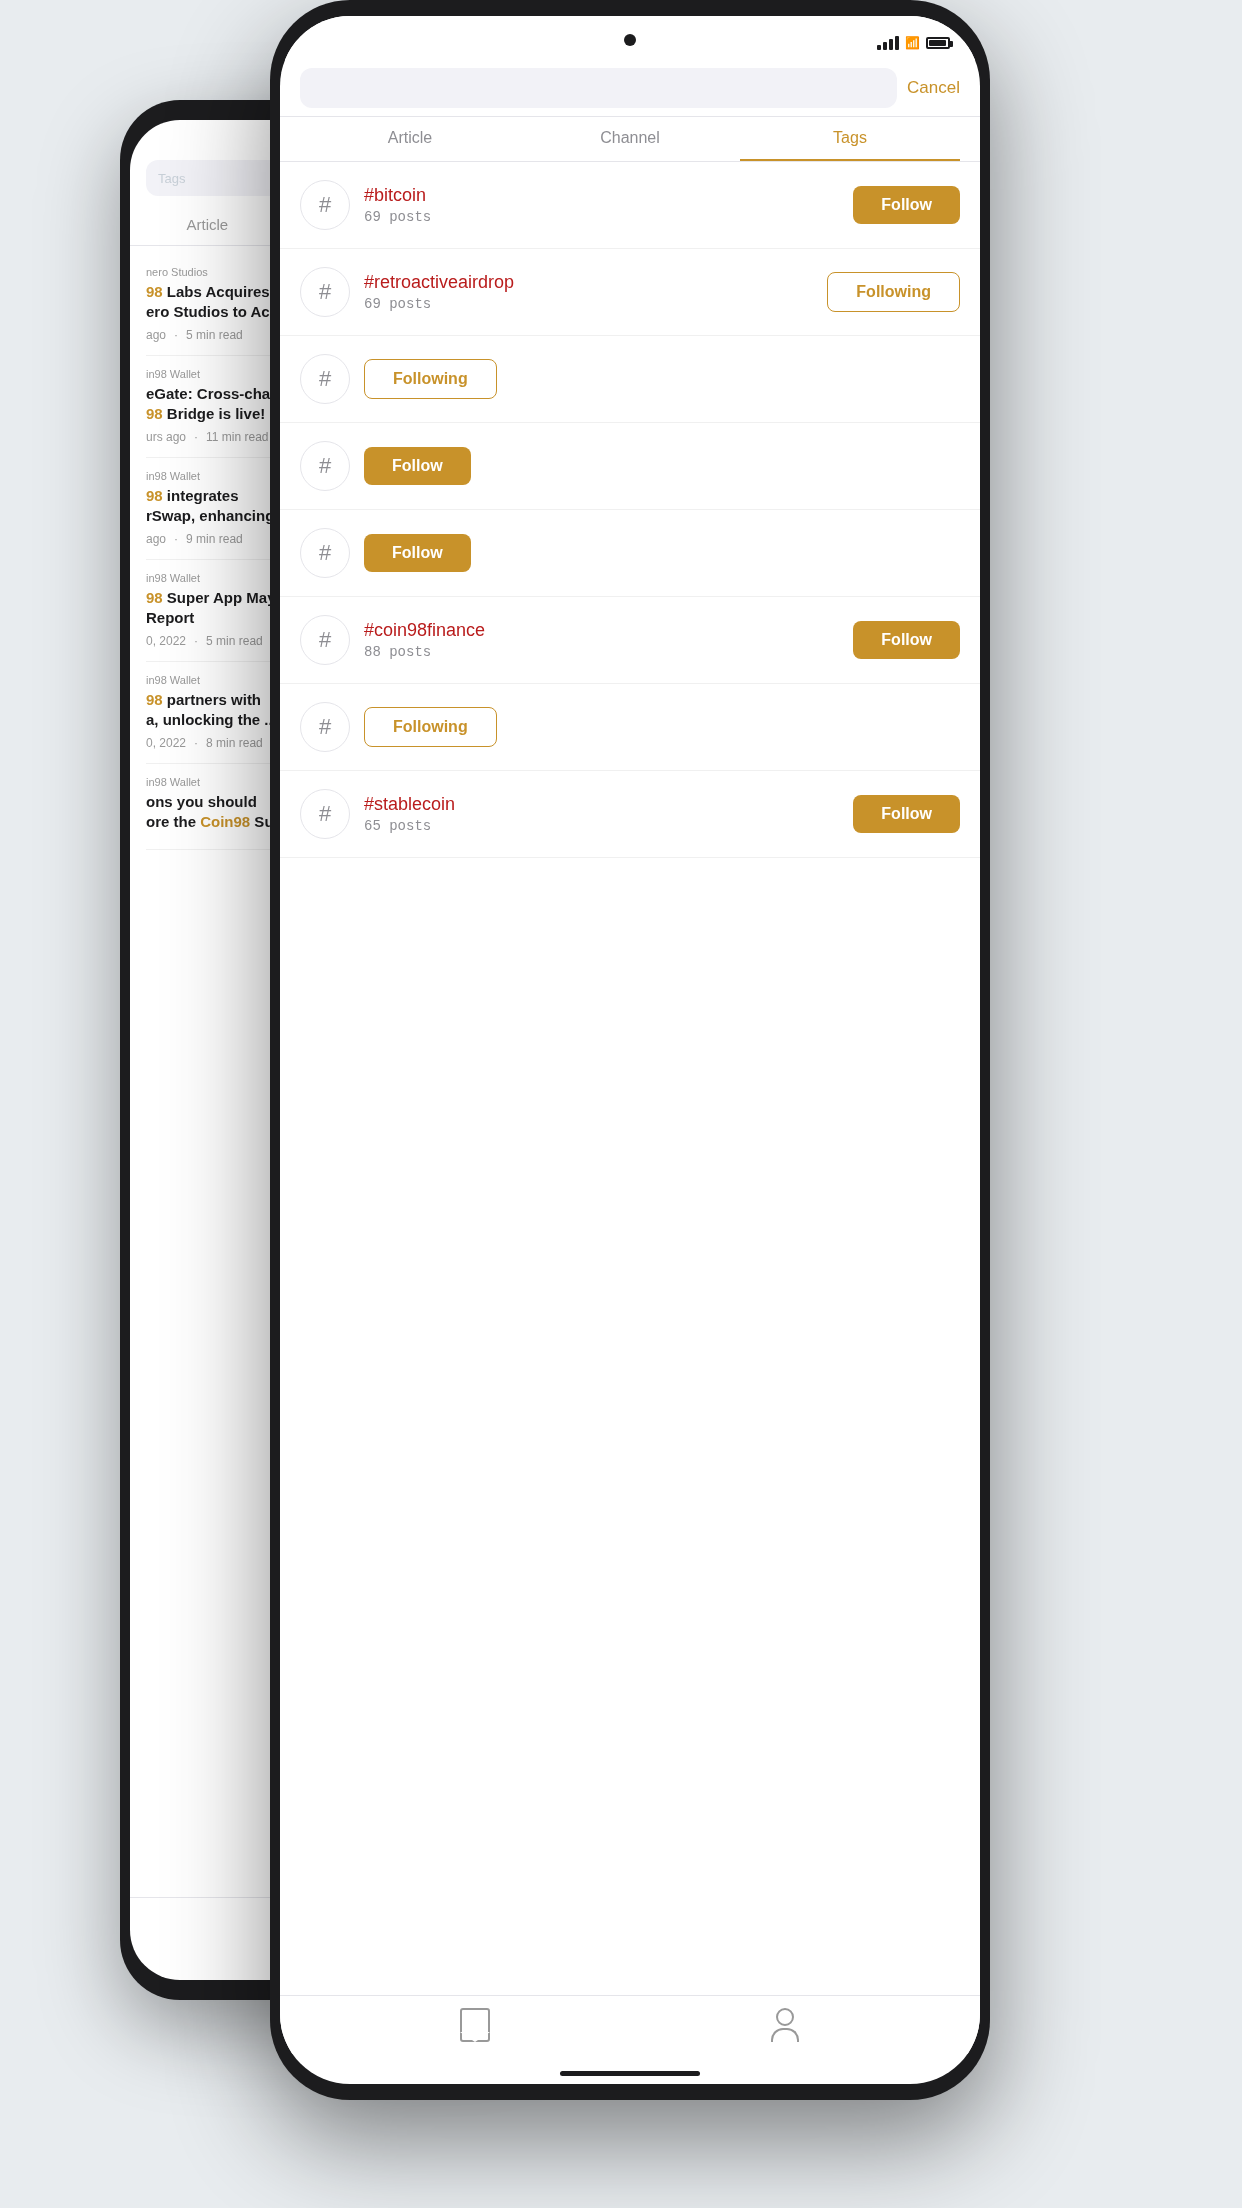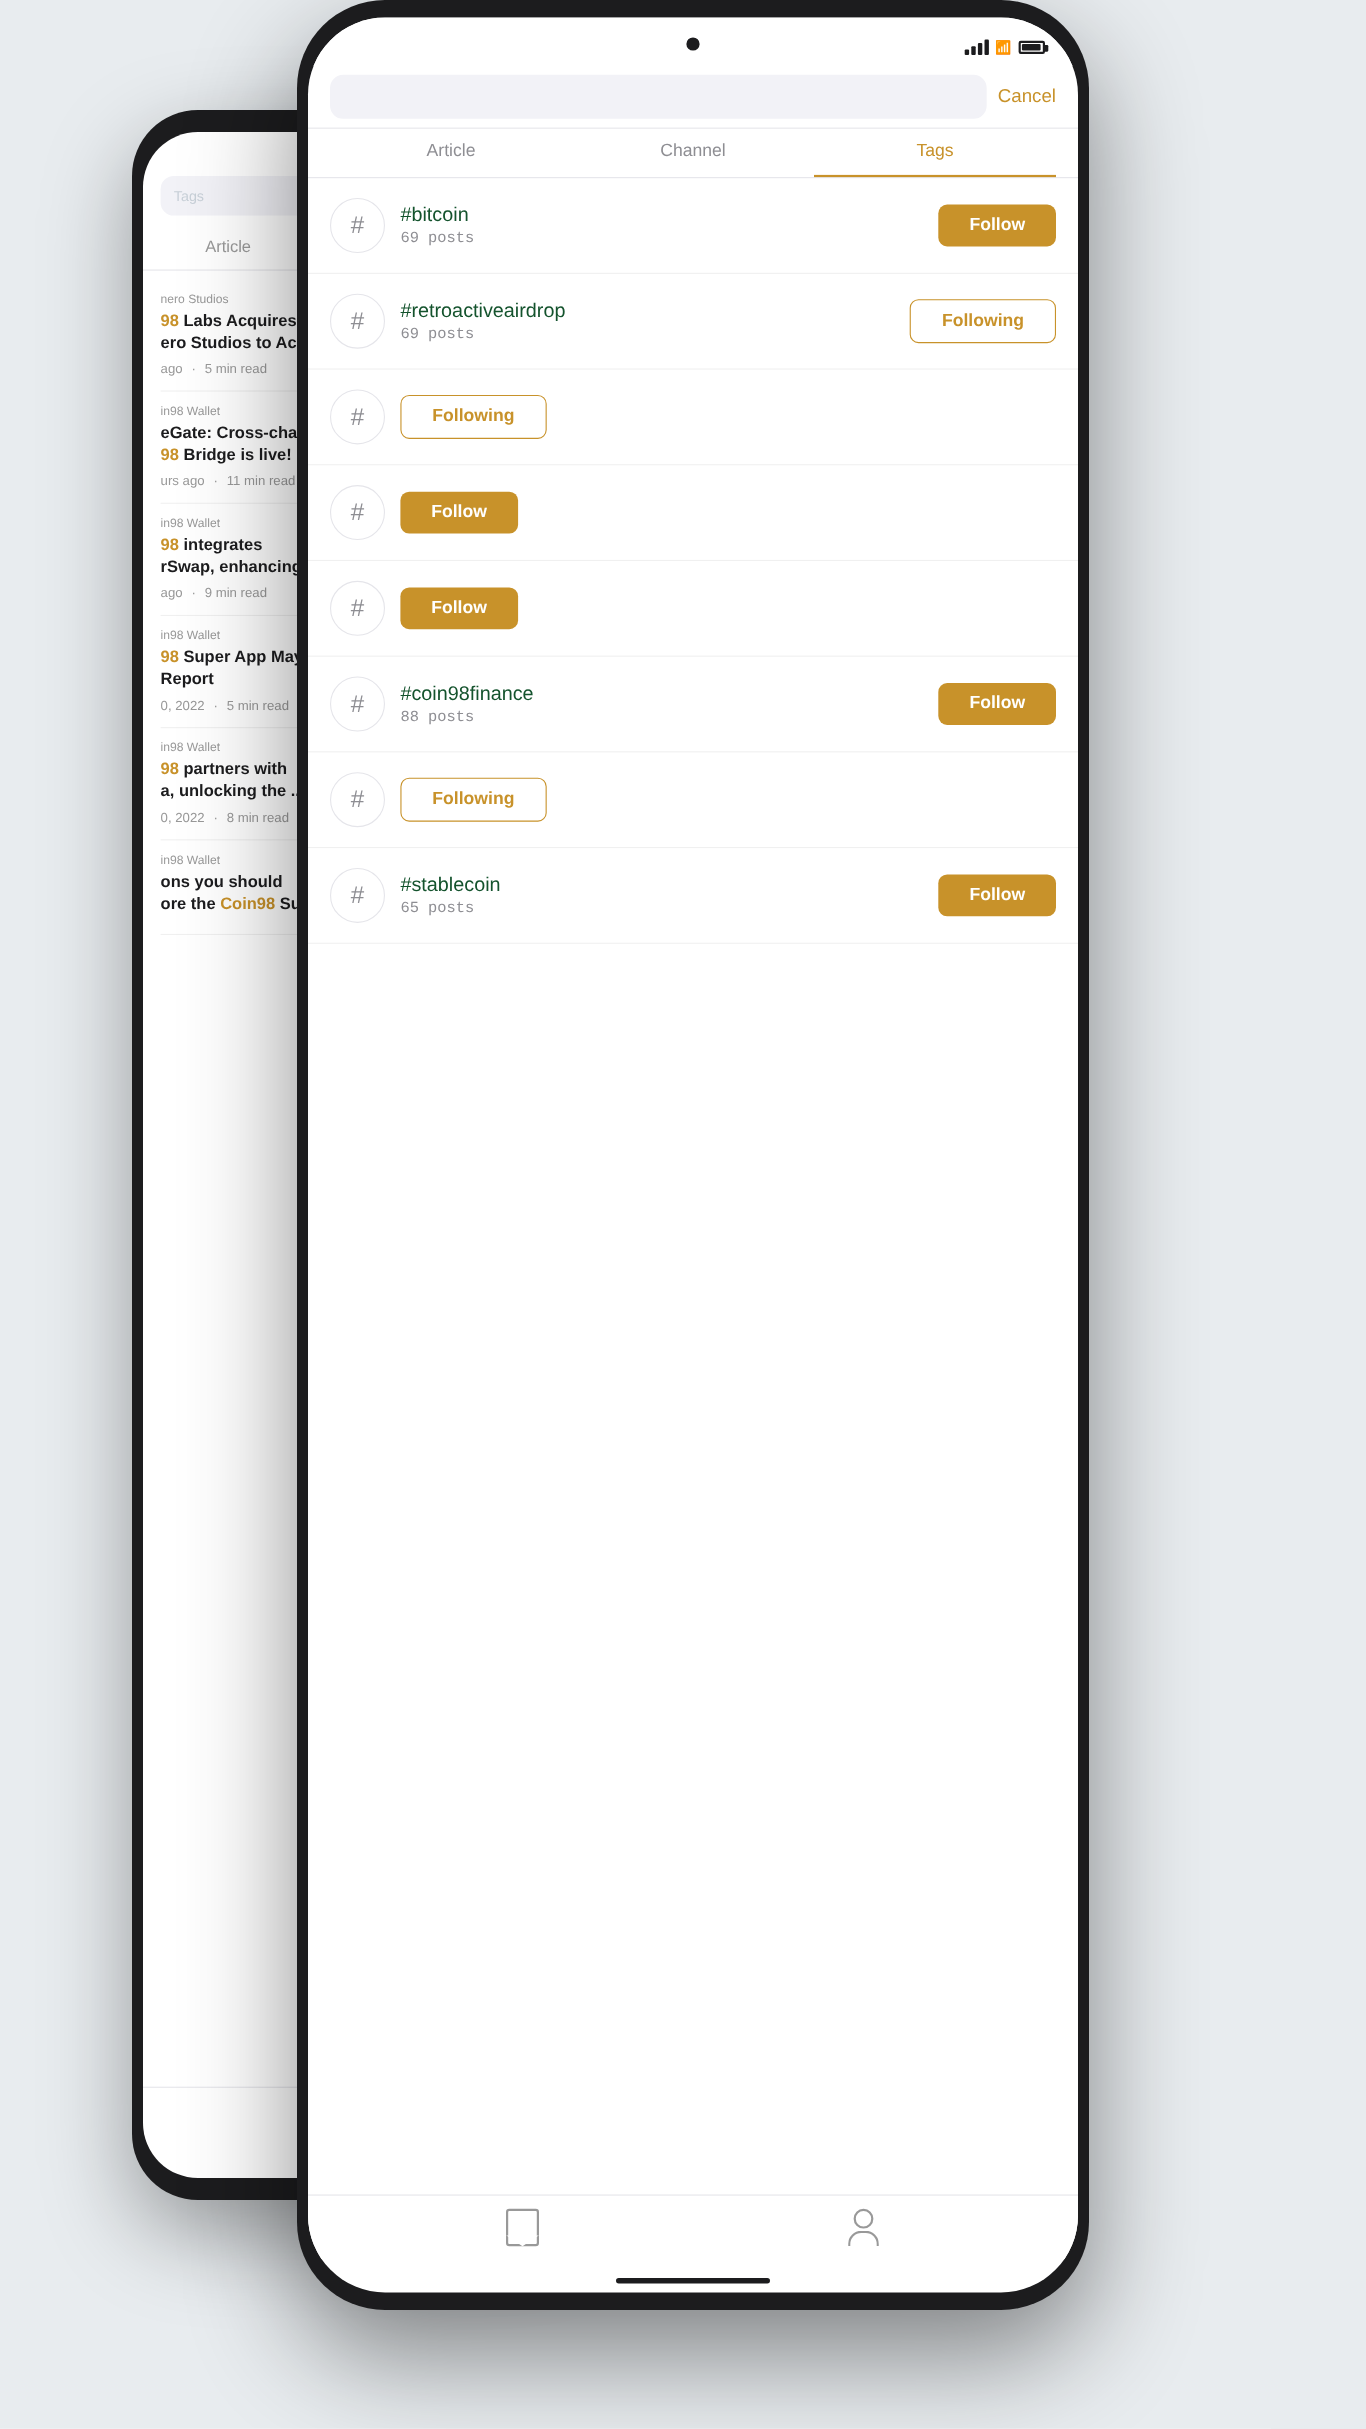--- a/index.html
+++ b/index.html
@@ -356,21 +356,21 @@
       font-weight: 300;
     }
 
     .tag-info {
       flex: 1;
     }
 
     .tag-name {
       font-size: 18px;
       font-weight: 500;
-      color: #14532d;
+      color: #b91c1c;
       margin-bottom: 3px;
     }
 
     .tag-posts {
       font-size: 14px;
       color: #8e8e93;
       font-family: Liberation Mono, monospace;
     }
 
     .follow-btn {

